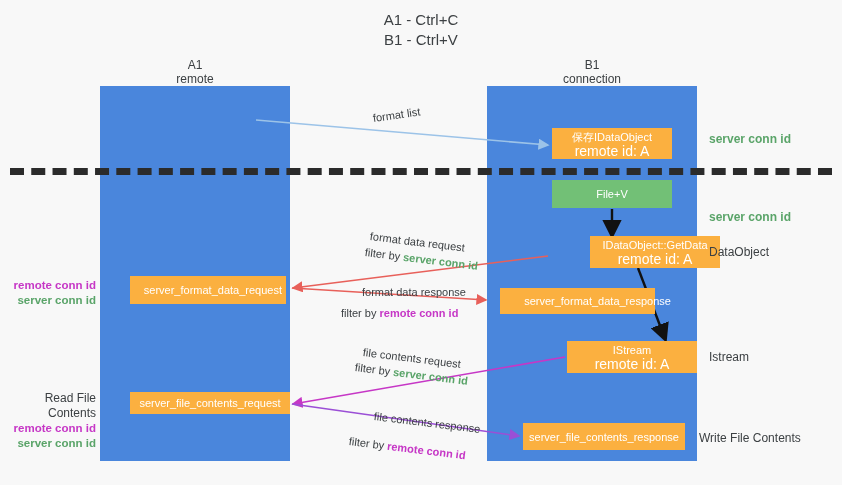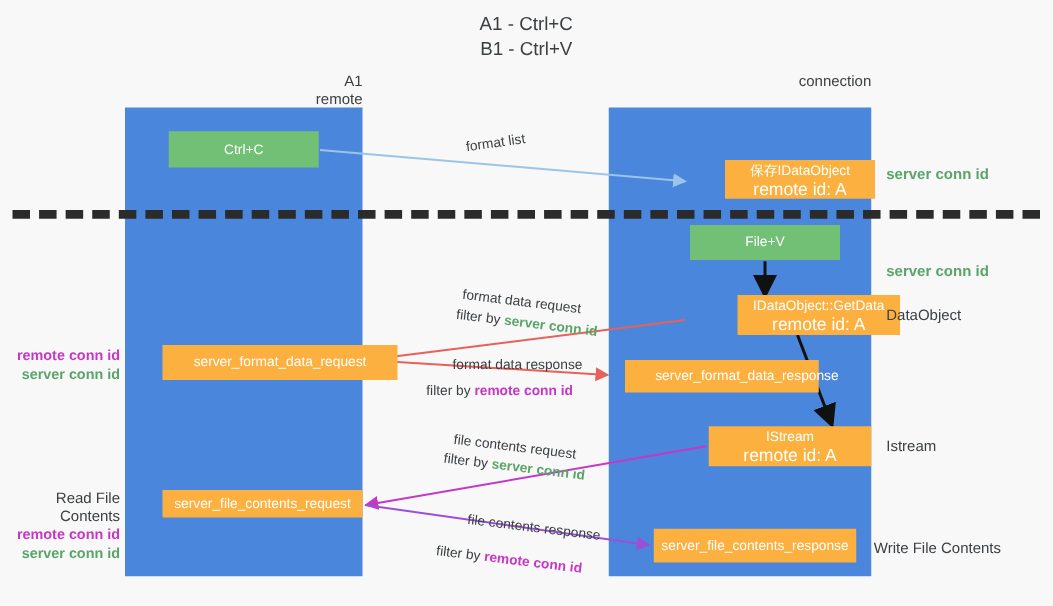--- a/index.html
+++ b/index.html
@@ -22,21 +22,21 @@
     left: 0; top: 10px;
     width: 842px;
     text-align: center;
     font-size: 15px;
     color: #3c4043;
     line-height: 20px;
   }
 
   
   .col-head {
-    text-align: right;
+    text-align: center;
     font-size: 12px;
     color: #3c4043;
     line-height: 14px;
   }
   #head-a1 { left: 100px; top: 58px; width: 190px; }
   #head-b1 { left: 487px; top: 58px; width: 210px; }
 
   
   .lane {
     background: #4a86dc;
@@ -64,24 +64,24 @@
     font-size: 11px;
     line-height: 14px;
     text-align: center;
     padding: 2px 4px;
   }
   .node.green { background: #72c076; }
   .node.orange { background: #fbb040; }
   .node .l2 { font-size: 14px; }
 
   #n-ctrlc { left: 135px; top: 105px; width: 120px; height: 29px; }
-  #n-save  { left: 580px; top: 128px; width: 120px; height: 31px; }
+  #n-save  { left: 552px; top: 128px; width: 120px; height: 31px; }
   #n-ctrlv { left: 552px; top: 180px; width: 120px; height: 28px; }
   #n-getdata { left: 550px; top: 236px; width: 130px; height: 32px; margin-left: 40px; }
-  #n-sfdreq  { left: 130px; top: 276px; width: 188px; height: 28px; }
+  #n-sfdreq  { left: 130px; top: 276px; width: 156px; height: 28px; align-items: flex-end; }
   #n-sfdresp { left: 500px; top: 288px; width: 155px; height: 26px; padding-left: 44px; }
   #n-istream { left: 567px; top: 341px; width: 130px; height: 32px; }
   #n-sfcreq  { left: 130px; top: 392px; width: 160px; height: 22px; }
   #n-sfcresp { left: 523px; top: 423px; width: 162px; height: 27px; }
 
   
   .side-label {
     font-size: 12px;
     color: #3c4043;
     line-height: 14px;
@@ -143,20 +143,21 @@
   <div class="abs" id="title">
     <div>A1 - Ctrl+C</div>
     <div>B1 - Ctrl+V</div>
   </div>
 
   <div class="abs col-head" id="head-a1">
     <div>A1</div>
     <div>remote</div>
   </div>
   <div class="abs col-head" id="head-b1">
+    <div>B1</div>
     <div>connection</div>
   </div>
 
   <svg id="wires" viewBox="0 0 842 485">
     <defs>
       <marker id="ar-blue" markerWidth="7" markerHeight="7" refX="6" refY="3.5" orient="auto">
         <path d="M0,0 L7,3.5 L0,7 z" fill="#9cc3e8"></path>
       </marker>
       <marker id="ar-red" markerWidth="7" markerHeight="7" refX="6" refY="3.5" orient="auto">
         <path d="M0,0 L7,3.5 L0,7 z" fill="#e8605a"></path>
@@ -182,23 +183,20 @@
 
     <line x1="638" y1="268" x2="664" y2="336" stroke="#111111" stroke-width="2.4" marker-end="url(#ar-black)"></line>
 
     <line x1="565" y1="357" x2="293" y2="404" stroke="#c637c6" stroke-width="1.6" marker-end="url(#ar-magenta)"></line>
 
     <line x1="292" y1="404" x2="519" y2="436" stroke="#9b4fd6" stroke-width="1.6" marker-end="url(#ar-purple)"></line>
   </svg>
 
   <div class="abs" id="divider"></div>
 
-  <div class="abs node green" id="n-ctrlc">
-    <div>Ctrl+C</div>
-  </div>
 
   <div class="abs node orange" id="n-save">
     <div>保存IDataObject</div>
     <div class="l2">remote id: A</div>
   </div>
 
   <div class="abs node green" id="n-ctrlv">
     <div>File+V</div>
   </div>
 

